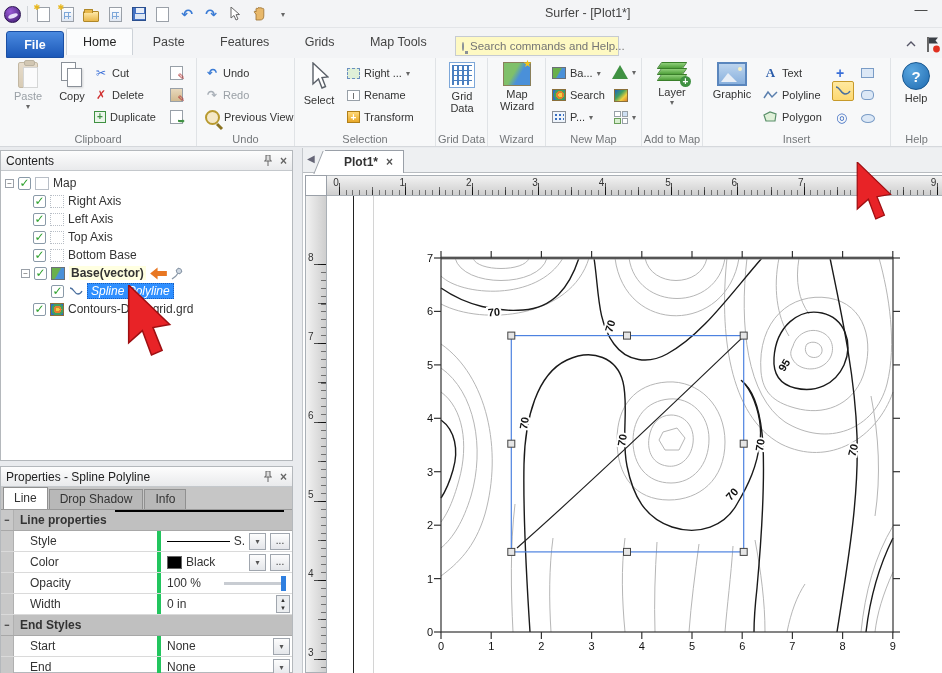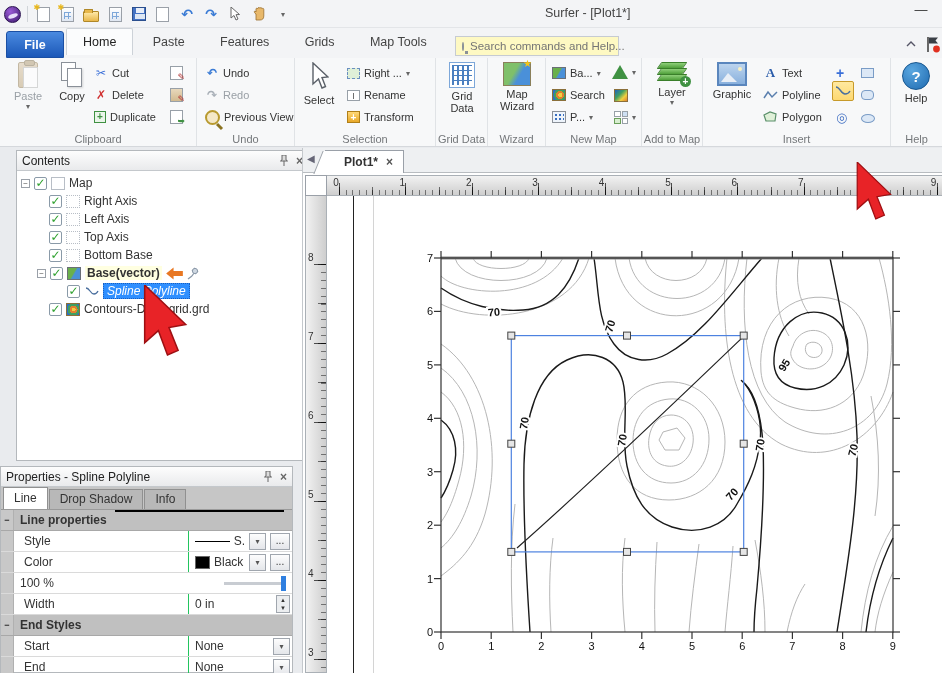--- a/index.html
+++ b/index.html
@@ -91,39 +91,39 @@
   .rndtool{width:13px;height:10px;background:#dce8f6;border:1px solid #7a9cc6;border-radius:4px}
   .elltool{width:14px;height:9px;background:#dce8f6;border:1px solid #7a9cc6;border-radius:50%}
   .splinetool{width:22px;height:20px;background:linear-gradient(#ffe9a0,#fdd871);border:1px solid #c79a2a;border-radius:2px;display:flex;align-items:center;justify-content:center}
   .helpbtn{width:28px;height:28px;border-radius:50%;background:radial-gradient(circle at 35% 30%,#5aa7e0,#1f6ab0);color:#fff;font-weight:bold;font-size:15px;text-align:center;line-height:28px;border:1px solid #16568f;margin:0 auto}
   
   .panel{background:#fff;border:1px solid #b4b8bc}
   .phead{height:20px;background:linear-gradient(#fdfdfd,#e9eaec);border-bottom:1px solid #c4c8cc;display:flex;align-items:center;padding:0 5px;font-size:12px;color:#222}
   .phead .sp{flex:1}
   .pinico{width:11px;height:11px;color:#666;font-size:10px;margin-right:6px}
   .closeico{color:#666;font-size:12px;font-weight:bold}
-  #contents-panel{left:16px;top:150px;width:293px;height:311px}
+  #contents-panel{left:0;top:150px;width:293px;height:311px}
   .tree{padding-top:3px;font-size:12px}
   .trow{height:18px;display:flex;align-items:center;gap:4px;white-space:nowrap}
   .expbox{width:9px;height:9px;border:1px solid #9aa0a8;background:#fff;font-size:8px;line-height:7px;text-align:center;color:#555;flex:none}
   .cb{width:13px;height:13px;border:1px solid #8a9aa8;background:#fff;color:#2ca02c;font-size:12px;line-height:11px;text-align:center;font-weight:bold;flex:none;border-radius:2px}
   .ticon{width:14px;height:13px;border:1px solid #b8bec6;background:#fff;flex:none}
   .ticon.axis{border-style:dotted}
   .ticon.base{background:linear-gradient(120deg,#6ab04c 45%,#4a90d9 55%);border-color:#6a6f76}
   .ticon.cont{background:radial-gradient(circle at 55% 50%,#f0d040 0 2px,#e08030 2px 4px,#40a060 4px 6px,#3070c0 6px 8px,#9058c0 8px);border-color:#8a6f3a}
   .activelbl{background:#ffffe1;font-weight:bold;padding:0 2px}
   .sellbl{background:#2f8fff;color:#fff;font-style:italic;padding:0 3px;border:1px dotted #1a5fbf}
   
   #props-panel{left:0;top:466px;width:293px;height:207px}
   .ptabs{height:23px;background:#c6c6c6;display:flex;align-items:flex-end;padding-left:2px;gap:1px;border-bottom:1px solid #9a9a9a}
   .ptab{height:20px;line-height:19px;padding:0 10px;font-size:12px;background:#b8b8b8;border:1px solid #909090;border-bottom:none;color:#333}
   .ptab.active{background:#fff;height:22px;line-height:21px}
   .prow{height:21px;display:flex;border-bottom:1px solid #dadada;font-size:12px;align-items:stretch}
   .gut{width:13px;background:#c8c8c8;border-right:1px solid #b0b0b0;flex:none;text-align:center;font-size:9px;line-height:20px;color:#222}
-  .prow .lab{width:175px;border-right:1px solid #22c55e;padding:3px 0 0 10px}
+  .prow .lab{width:147px;border-right:4px solid #22c55e;padding:3px 0 0 16px}
   .prow .val{flex:1;display:flex;align-items:center;padding:0 2px 0 6px;gap:4px}
   .prow.hdr{background:#c0c0c0;font-weight:bold;border-bottom:1px solid #a8a8a8}
   .prow.hdr .hlabel{padding:3px 0 0 6px;flex:none}
   .lineprev{flex:1;height:2px;background:#000;margin:0 8px}
   .combo{width:17px;height:17px;border:1px solid #a0a6ae;background:linear-gradient(#fdfdfd,#e4e6ea);text-align:center;font-size:8px;line-height:16px;color:#555;flex:none}
   .dots{width:20px;height:17px;border:1px solid #a0a6ae;background:linear-gradient(#fdfdfd,#e4e6ea);text-align:center;font-size:10px;line-height:13px;flex:none}
   .swatch{width:15px;height:13px;background:#000;border:1px solid #666;flex:none}
   .stylesample{flex:1;height:1px;background:#000}
   .slider{width:62px;height:3px;background:#c8ccd2;position:relative;flex:none;margin-left:auto;margin-right:4px}
   .slider i{position:absolute;right:0;top:-6px;width:5px;height:15px;background:#2f7fe0}
@@ -543,20 +543,21 @@
       <span class="lab">Color</span>
     <span class="val">
       <span class="swatch"></span>
       <span class="valtxt">Black</span>
       <span class="combo mla">▾</span>
       <span class="dots">...</span>
     </span>
   </div>
   <div class="prow">
     <span class="gut"></span>
+      <span class="lab">Opacity</span>
     <span class="val">
       <span class="valtxt">100 %</span>
       <span class="slider">
           <i></i>
         </span>
     </span>
   </div>
   <div class="prow">
     <span class="gut"></span>
       <span class="lab">Width</span>

